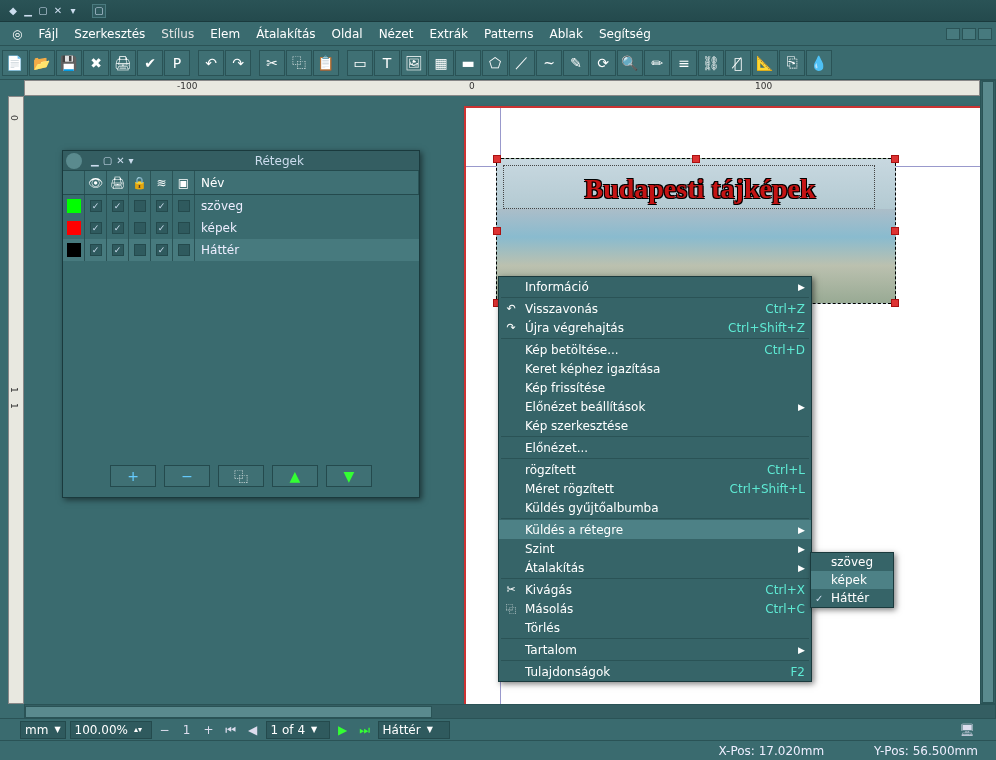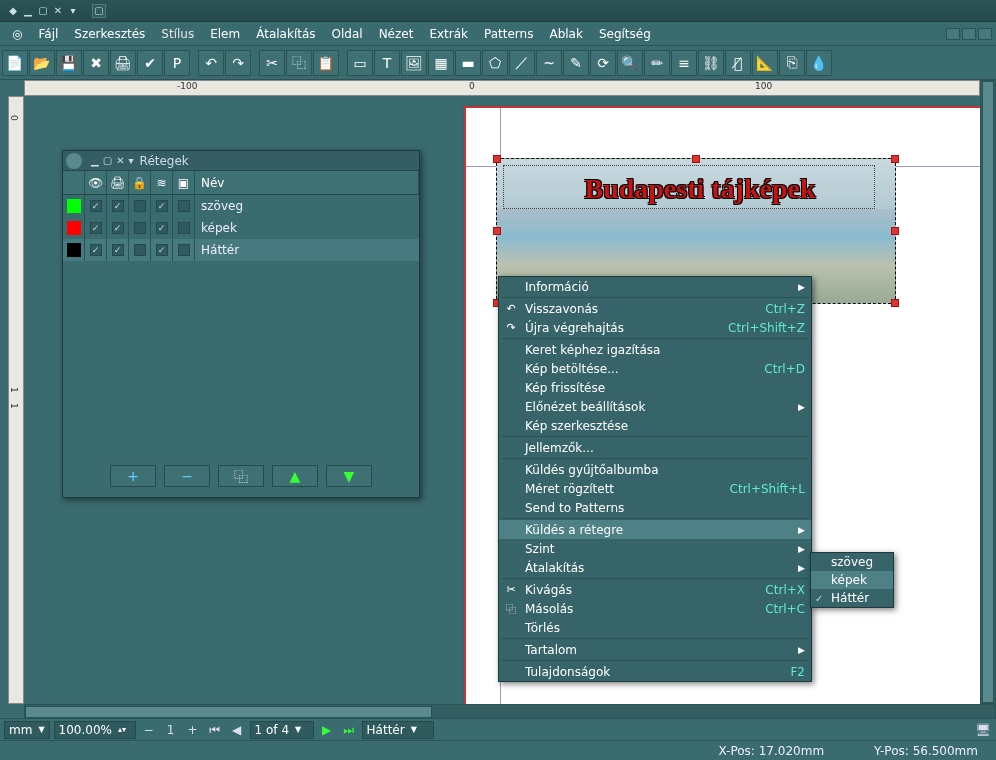--- a/index.html
+++ b/index.html
@@ -27,32 +27,32 @@
 .page .guide-h{position:absolute;left:0;right:0;border-top:1px solid #99c}
 .imgframe{position:absolute;left:472px;top:62px;width:400px;height:146px;background:linear-gradient(180deg,#c8d8e0 0%,#b0c8d0 40%,#8fae93 100%);border:1px dashed #000}
 .imgframe .handles i{position:absolute;width:8px;height:8px;background:#d33;border:1px solid #a11}
 .imgframe .title{position:absolute;top:14px;left:8px;right:0;text-align:center;font-family:Georgia,serif;font-weight:bold;font-size:28px;color:#c41414;text-shadow:1px 1px 0 #000,-1px -1px 0 #000,1px -1px 0 #000,-1px 1px 0 #000}
 .imgframe .photo{position:absolute;left:0;right:0;top:50px;bottom:0;background:linear-gradient(180deg,#a8b8c4 0%,#7cb8d4 30%,#c8c4b0 60%,#9ca894 100%);opacity:0.7}
 .imgframe .tframe{position:absolute;left:6px;top:6px;right:20px;height:44px;border:1px dotted #444}
 .scroll-h{position:absolute;left:24px;right:0;bottom:40px;height:16px;background:#345e62;border:1px solid #2a5356}
 .scroll-h .thumb{position:absolute;left:0;width:42%;top:1px;bottom:1px;background:#5a8a8e;border:1px solid #2a5356}
 .scroll-v{position:absolute;right:0;top:80px;bottom:56px;width:16px;background:#345e62;border:1px solid #2a5356}
 .scroll-v .thumb{position:absolute;top:0;height:100%;left:1px;right:1px;background:#5a8a8e;border:1px solid #2a5356}
-.statusbar1{position:absolute;left:0;right:0;bottom:20px;height:22px;background:#3a6b6f;border-top:1px solid #2a5356;display:flex;align-items:center;padding:0 4px;gap:4px}
+.statusbar1{position:absolute;left:0;right:0;bottom:20px;height:22px;background:#3a6b6f;border-top:1px solid #2a5356;display:flex;align-items:center;padding:0 20px;gap:4px}
 .statusbar1 .combo{height:18px;background:#2f5a5e;border:1px solid #244a4d;display:flex;align-items:center;padding:0 4px;color:#dde}
 .statusbar1 .combo .arrow{margin-left:6px;font-size:8px}
 .statusbar1 .sbtn{width:18px;height:18px;display:flex;align-items:center;justify-content:center;color:#dde}
 .statusbar2{position:absolute;left:0;right:0;bottom:0;height:20px;background:#3a6b6f;border-top:1px solid #2a5356;display:flex;align-items:center;justify-content:flex-end;padding:0 18px;gap:50px}
 .statusbar2 span{color:#eef}
 .layerwin{position:absolute;left:62px;top:150px;width:358px;height:348px;background:#3a6b6f;border:1px solid #1a3a3d;box-shadow:2px 2px 6px rgba(0,0,0,0.5)}
 .layerwin .lwtitle{height:20px;display:flex;align-items:center;background:#345e62;border-bottom:1px solid #244a4d}
 .layerwin .lwtitle .ic{width:16px;height:16px;margin:0 3px;background:#5a8a8e;border-radius:8px}
 .layerwin .lwtitle .wbtns{display:flex;gap:4px;padding:0 6px}
 .layerwin .lwtitle .wbtns span{font-size:10px;color:#cde}
-.layerwin .lwtitle .lwcap{flex:1;text-align:left;color:#cde}
+.layerwin .lwtitle .lwcap{flex:1;text-align:center;color:#cde}
 .layerwin .lwhead{height:24px;display:flex;border-bottom:1px solid #244a4d;background:#3f7074}
 .layerwin .lwhead div{border-right:1px solid #2a5356;display:flex;align-items:center;justify-content:center}
 .layerwin .lwhead .c{width:22px}
 .layerwin .lwhead .nm{flex:1;padding:0 6px;justify-content:flex-start}
 .layerwin .lrow{height:22px;display:flex;align-items:center}
 .layerwin .lrow.sel{background:#477a7e}
 .layerwin .lrow .sw{width:22px;height:22px;border-right:1px solid #2a5356;display:flex;align-items:center;justify-content:center}
 .layerwin .lrow .sw .box{width:14px;height:14px}
 .layerwin .lrow .cb{width:22px;height:22px;border-right:1px solid #2a5356;display:flex;align-items:center;justify-content:center}
 .layerwin .lrow .cb i{width:12px;height:12px;background:#2f5a5e;border:1px solid #244a4d;font-size:9px;color:#cde;display:flex;align-items:center;justify-content:center;font-style:normal}
@@ -319,50 +319,51 @@
       <span>Visszavonás</span>
       <span class="sc">Ctrl+Z</span>
     </div>
   <div class="mi dis">
       <span class="ico">↷</span>
       <span>Újra végrehajtás</span>
       <span class="sc">Ctrl+Shift+Z</span>
     </div>
   <div class="sep"></div>
   <div class="mi">
-      <span>Keret képhez igazítása</span>
-    </div>
-  <div class="mi">
       <span>Kép betöltése...</span>
       <span class="sc">Ctrl+D</span>
     </div>
   <div class="mi">
+      <span>Keret képhez igazítása</span>
+    </div>
+  <div class="mi">
       <span>Kép frissítése</span>
     </div>
   <div class="mi">
       <span>Előnézet beállítások</span>
       <span class="ar">▶</span>
     </div>
   <div class="mi">
       <span>Kép szerkesztése</span>
     </div>
   <div class="sep"></div>
   <div class="mi">
-      <span>Jellemzők...</span>
-    </div>
-  <div class="sep"></div>
-  <div class="mi">
-      <span>Küldés gyűjtőalbumba</span>
+      <span>Előnézet...</span>
+    </div>
+  <div class="sep"></div>
+  <div class="mi">
+      <span>rögzített</span>
+      <span class="sc">Ctrl+L</span>
     </div>
   <div class="mi">
       <span>Méret rögzített</span>
       <span class="sc">Ctrl+Shift+L</span>
     </div>
   <div class="mi">
-      <span>Send to Patterns</span>
+      <span>Küldés gyűjtőalbumba</span>
     </div>
   <div class="sep"></div>
   <div class="mi hl">
       <span>Küldés a rétegre</span>
       <span class="ar">▶</span>
     </div>
   <div class="mi">
       <span>Szint</span>
       <span class="ar">▶</span>
     </div>

